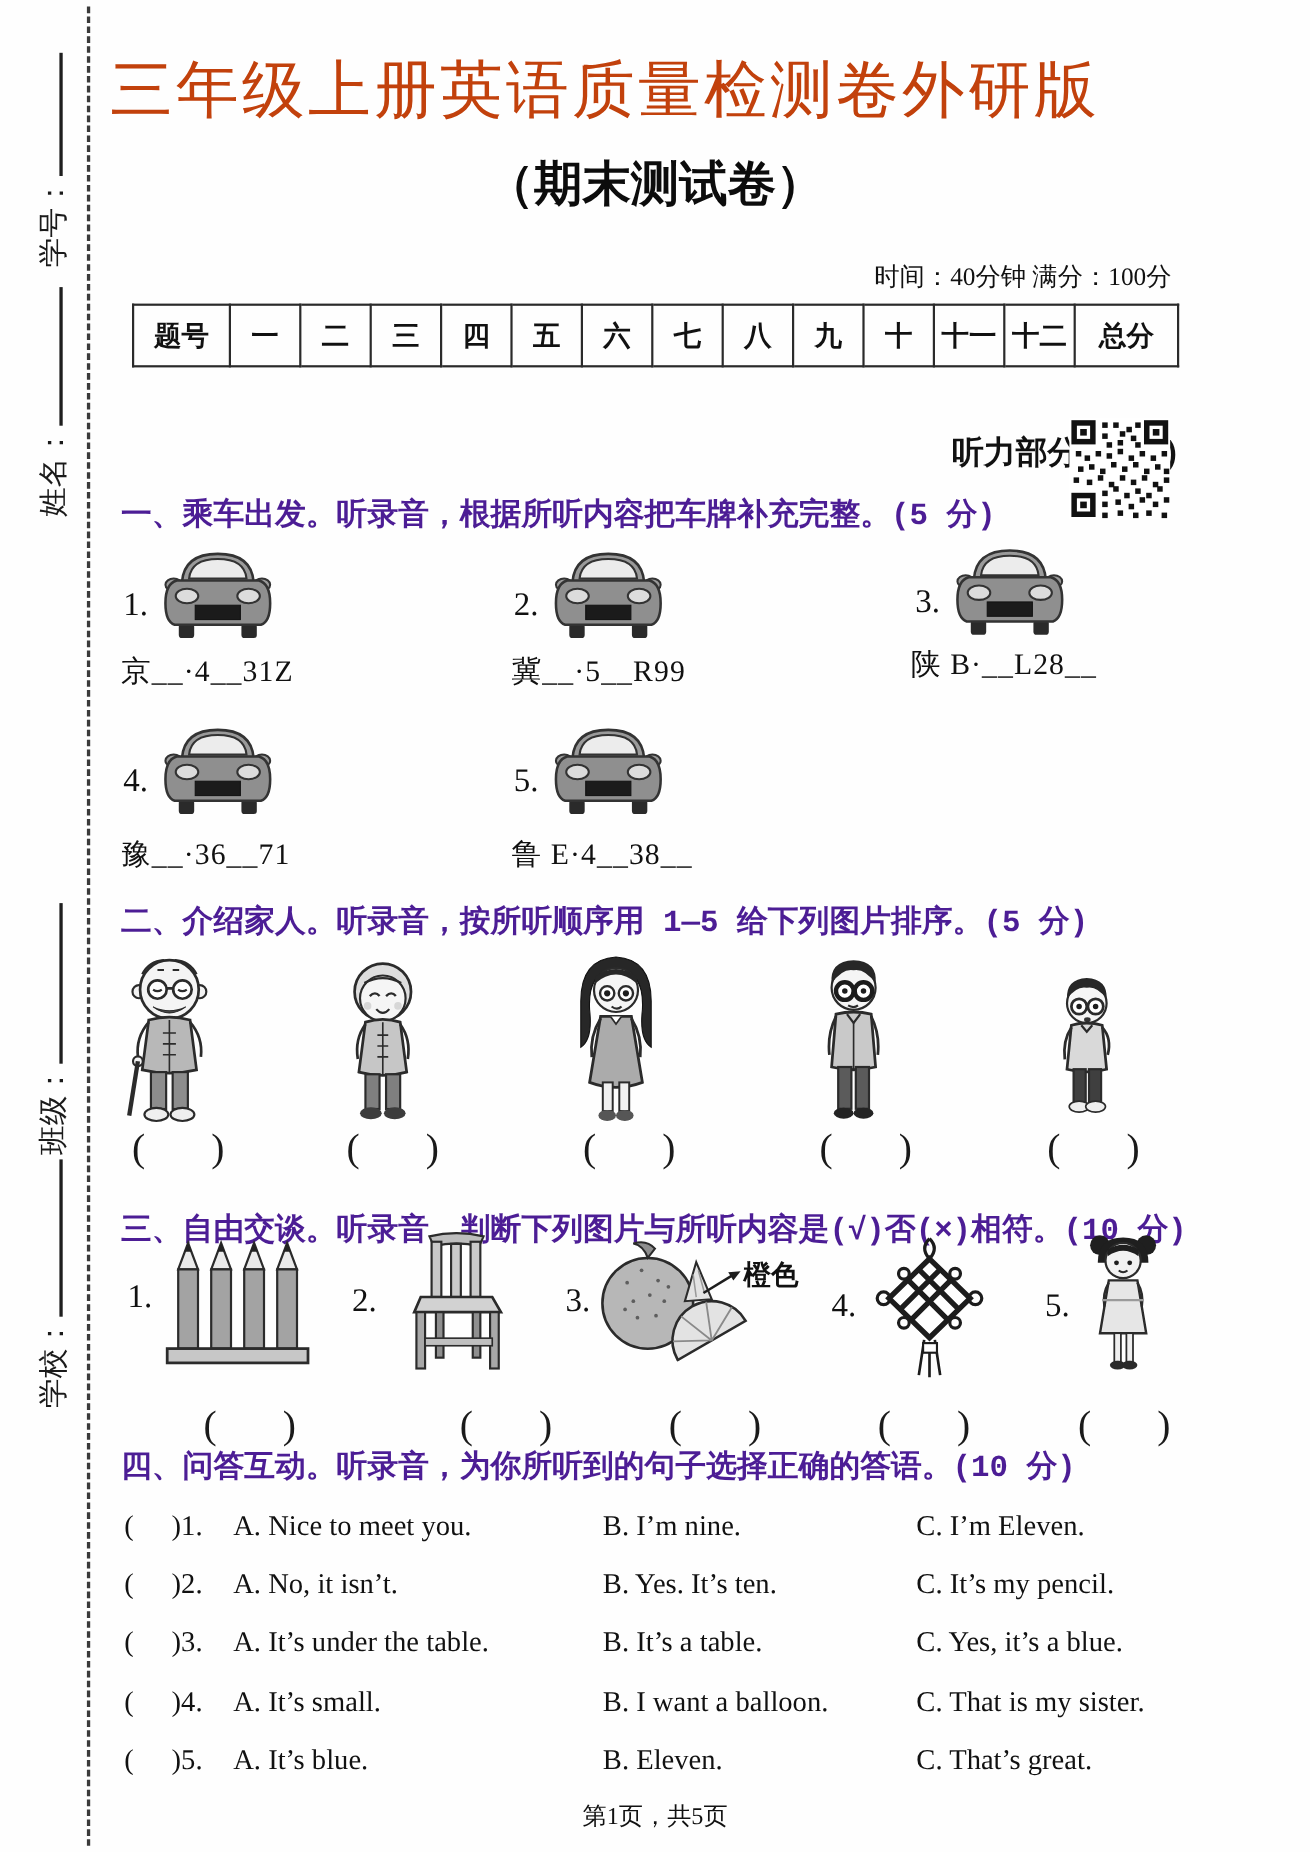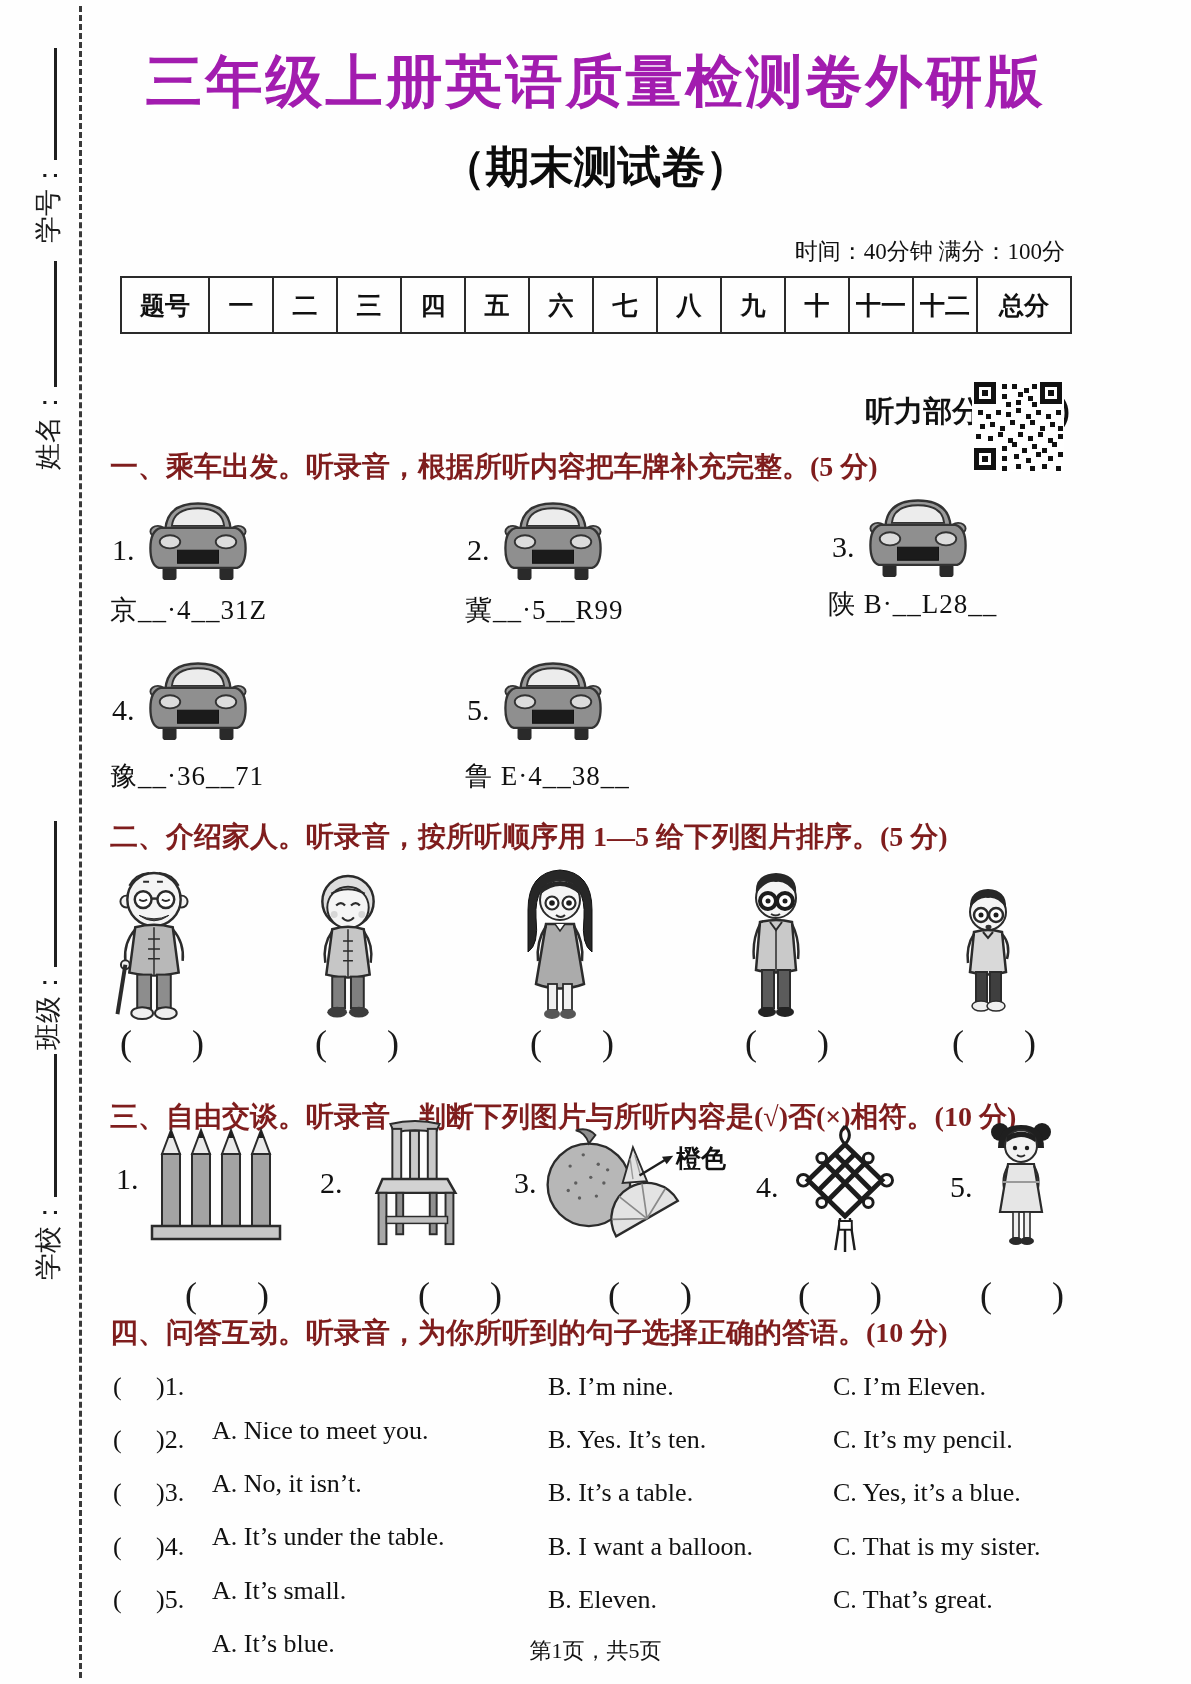--- a/index.html
+++ b/index.html
@@ -5,44 +5,44 @@
   html,body{margin:0;padding:0;background:#888;}
   .page{position:relative;width:1191px;height:1684px;background:#fefefe;overflow:hidden;
         font-family:"Liberation Serif",serif;color:#111;margin:0 auto;}
   .abs{position:absolute;}
   
   .margin-line{position:absolute;left:79px;top:6px;height:1672px;width:0;border-left:3px dashed #3a3a3a;}
   .vfield{position:absolute;left:30px;transform:rotate(-90deg);transform-origin:left top;
           white-space:nowrap;font-size:27px;color:#1a1a1a;}
   .vblank{display:inline-block;border-bottom:3px solid #1f1f1f;height:24px;margin-left:2px;}
   
-  .title{position:absolute;left:100px;right:100px;top:44px;text-align:center;
-         font-size:57px;font-weight:bold;letter-spacing:3px;color:#a21caf;}
+  .title{position:absolute;left:100px;right:100px;top:44px;
+         font-size:57px;font-weight:normal;letter-spacing:3px;color:#c2410c;}
   .subtitle{position:absolute;left:100px;right:100px;top:138px;text-align:center;
             font-size:44px;font-weight:bold;color:#0c0c0c;}
   .meta{position:absolute;left:200px;right:126px;top:236px;text-align:right;font-size:23px;}
   
   table.score{position:absolute;left:120px;top:276px;border-collapse:collapse;table-layout:fixed;}
   table.score td{border:2px solid #2a2a2a;text-align:center;font-size:25px;font-weight:700;
                  font-family:"Liberation Sans",sans-serif;padding:0;}
   tr.r1 td{height:54px;} tr.r2 td{height:50px;}
   .listening{position:absolute;left:110px;right:121px;top:392px;text-align:right;
              font-size:29px;font-weight:bold;font-family:"Liberation Sans",sans-serif;}
   .sec-head{position:absolute;left:110px;font-size:28px;font-weight:bold;
-            font-family:Liberation Serif, serif;color:#7f1d1d;white-space:nowrap;}
+            font-family:Liberation Mono, monospace;color:#4c1d95;white-space:nowrap;}
   .item-num{position:absolute;font-size:30px;}
   .plate{position:absolute;font-size:27px;letter-spacing:1px;white-space:nowrap;font-family:Liberation Serif, serif;}
   .answer-paren{position:absolute;width:84px;display:flex;justify-content:space-between;
                 font-size:36px;color:#1a1a1a;}
   .callout{position:absolute;font-size:25px;font-weight:bold;font-family:"Liberation Sans",sans-serif;}
   
   .mcq-row{position:absolute;left:0;width:100%;height:34px;font-size:26px;}
   .mcq-open{position:absolute;left:113px;}
   .mcq-num{position:absolute;left:156px;}
-  .mcq-a{position:absolute;left:212px;margin-top:44px;}
+  .mcq-a{position:absolute;left:212px;}
   .mcq-b{position:absolute;left:548px;}
   .mcq-c{position:absolute;left:833px;}
   .footer{position:absolute;left:0;right:0;top:1636px;text-align:center;font-size:22px;}
 </style>
 </head>
 <body>
 
 <svg width="0" height="0" style="position:absolute">
 <defs>
   <g id="car">

